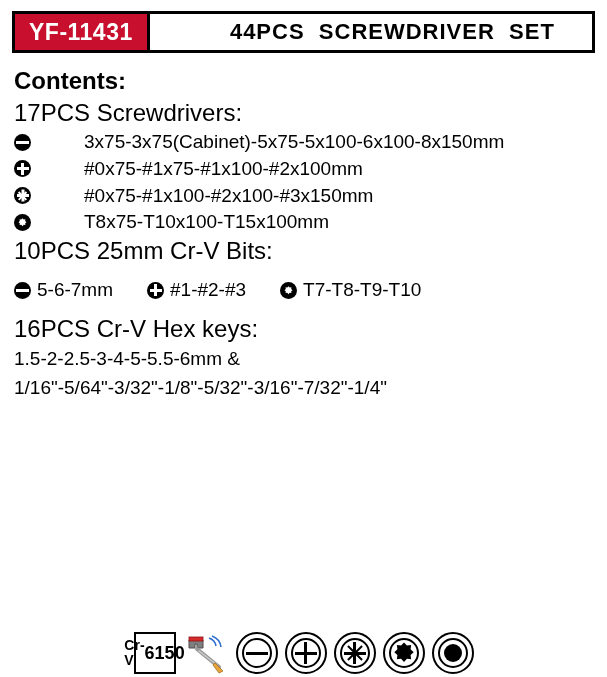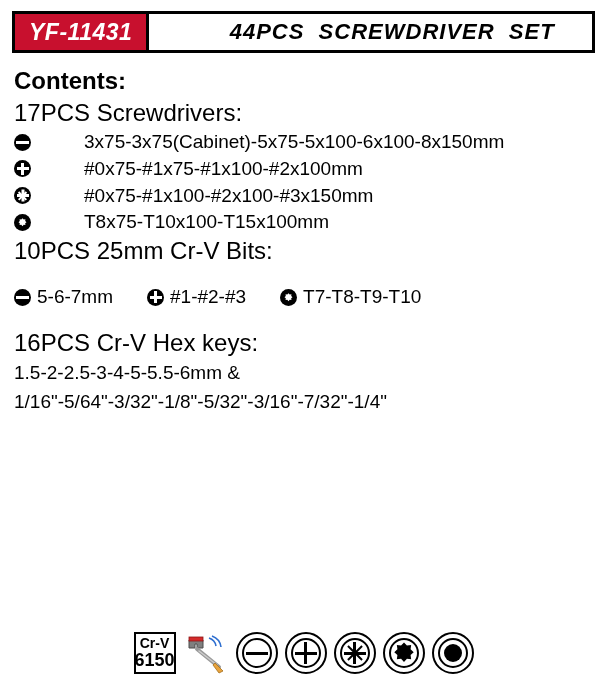--- a/index.html
+++ b/index.html
@@ -24,21 +24,20 @@
   }
 
   
   .header {
     display: flex;
     align-items: stretch;
     margin: 11px 12px 0 12px;
     border: 3px solid #000000;
     height: 42px;
     box-sizing: border-box;
-    font-style: italic;
   }
   .header-code {
     background: #c8102e;
     color: #ffffff;
     font-weight: bold;
     font-size: 23px;
     letter-spacing: 0.5px;
     display: flex;
     align-items: center;
     justify-content: center;
@@ -84,21 +83,21 @@
   }
   .spec-line .txt {
     margin-left: 6px;
     white-space: pre;
   }
   .inline-row {
     display: flex;
     align-items: center;
     font-size: 19px;
     line-height: 1.35;
-    margin: 19px 0;
+    margin: 12px 0;
   }
   .inline-group {
     display: flex;
     align-items: center;
     margin-right: 34px;
   }
   .inline-group .txt {
     margin-left: 6px;
     white-space: pre;
   }
@@ -185,21 +184,21 @@
     justify-content: center;
     align-items: flex-start;
     gap: 7px;
   }
   .badge {
     width: 42px;
     height: 42px;
     border: 2px solid #000000;
     box-sizing: border-box;
     display: flex;
-    flex-direction: column;
+    flex-direction: row;
     align-items: center;
     justify-content: center;
     background: #ffffff;
   }
   .badge .b1 {
     font-size: 14px;
     font-weight: bold;
     line-height: 1.05;
   }
   .badge .b2 {

